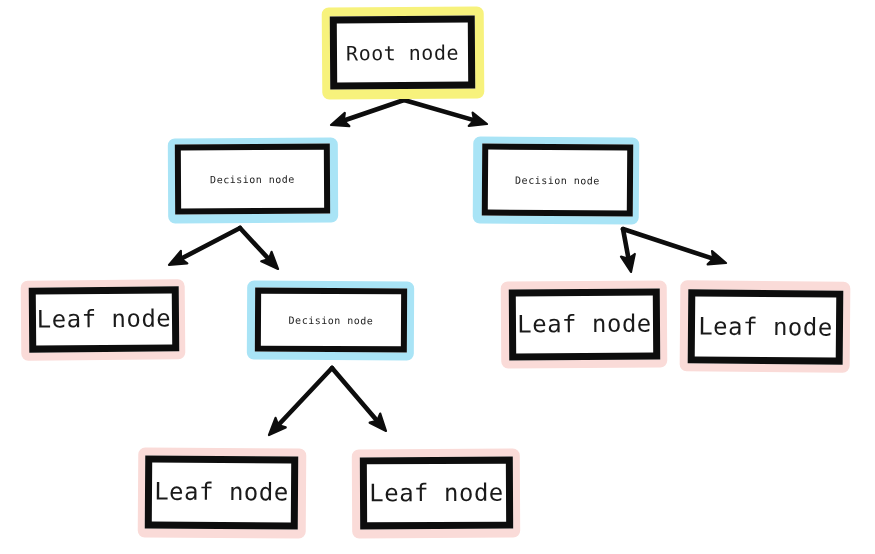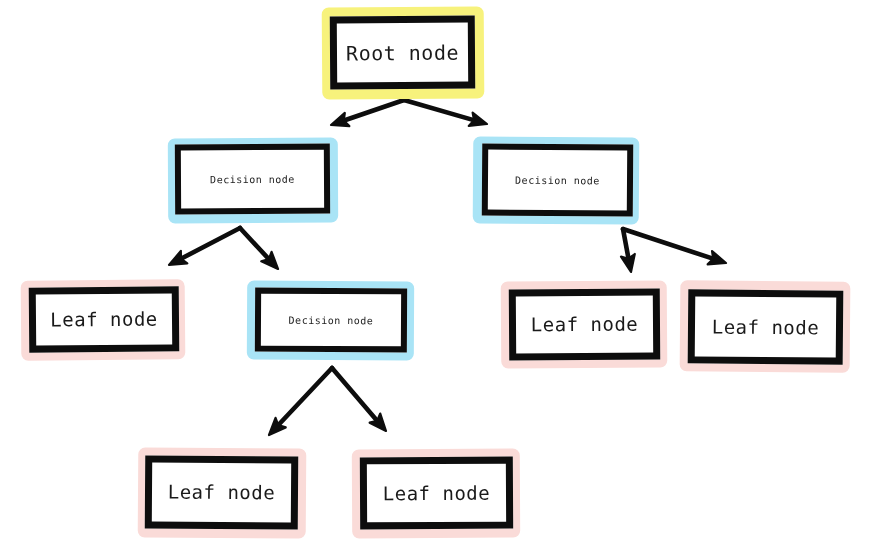--- a/index.html
+++ b/index.html
@@ -53,21 +53,21 @@
   .n-root { background: #f7f27c; padding: 7px 8px 8px 7px; }
   .n-root .node-inner { border-width: 7px; }
   .n-root .node-label { font-size: 20px; }
   
   .n-decision { background: #a9e4f6; }
   .n-decision .node-inner { border-width: 6px; }
   .n-decision .node-label { font-size: 10px; }
   
   .n-leaf { background: #fadbd8; }
   .n-leaf .node-inner { border-width: 7px; }
-  .n-leaf .node-label { font-size: 19px; }
+  .n-leaf .node-label { font-size: 24px; }
 </style>
 </head>
 <body>
 
 <div id="canvas">
 
   <svg id="arrow-layer" viewBox="0 0 875 554" width="875" height="554">
       <g>
         <line x1="404" y1="100" x2="343.2987733261294" y2="120.78809132666802" stroke="#0d0d0d" stroke-width="4.6" stroke-linecap="round"></line>
         <polygon points="331,125 344.81506044852887,112.86970302080393 343.771803069442,120.62609483923218 349.35096209673253,126.1145358335586" fill="#0d0d0d" stroke="#0d0d0d" stroke-width="2.2" stroke-linejoin="round"></polygon>

